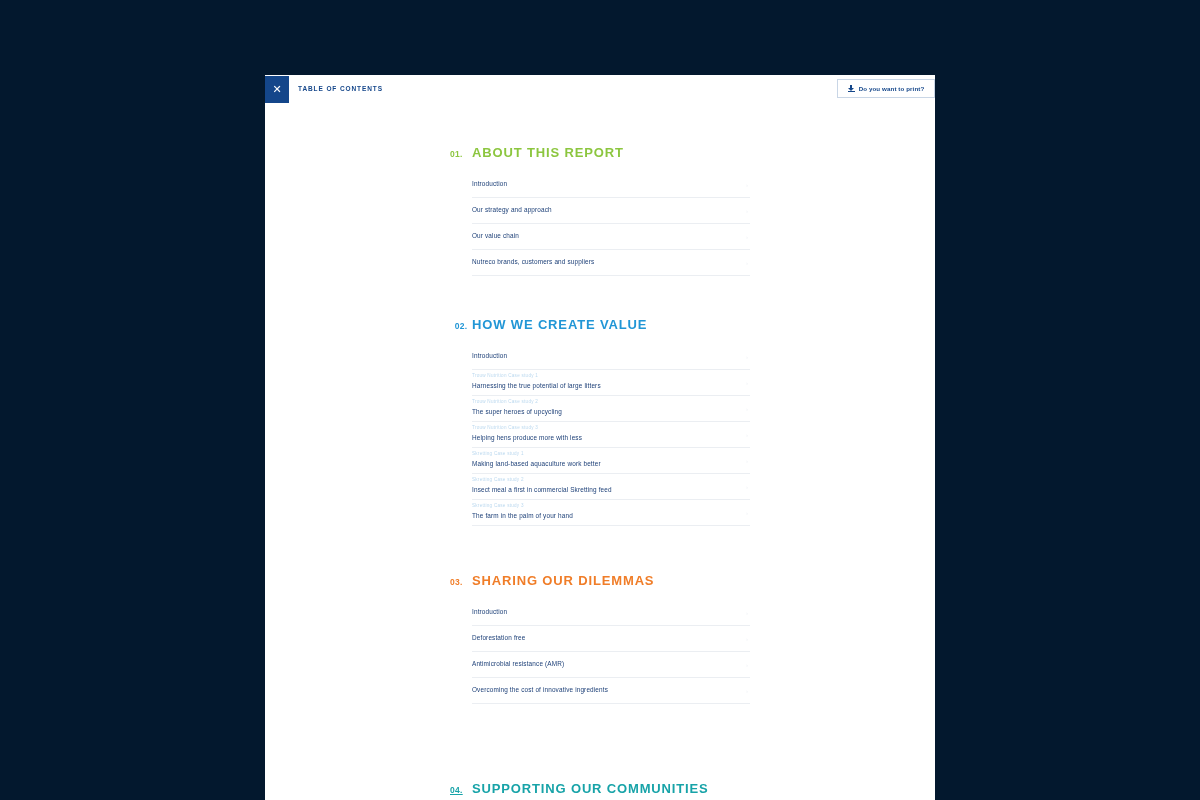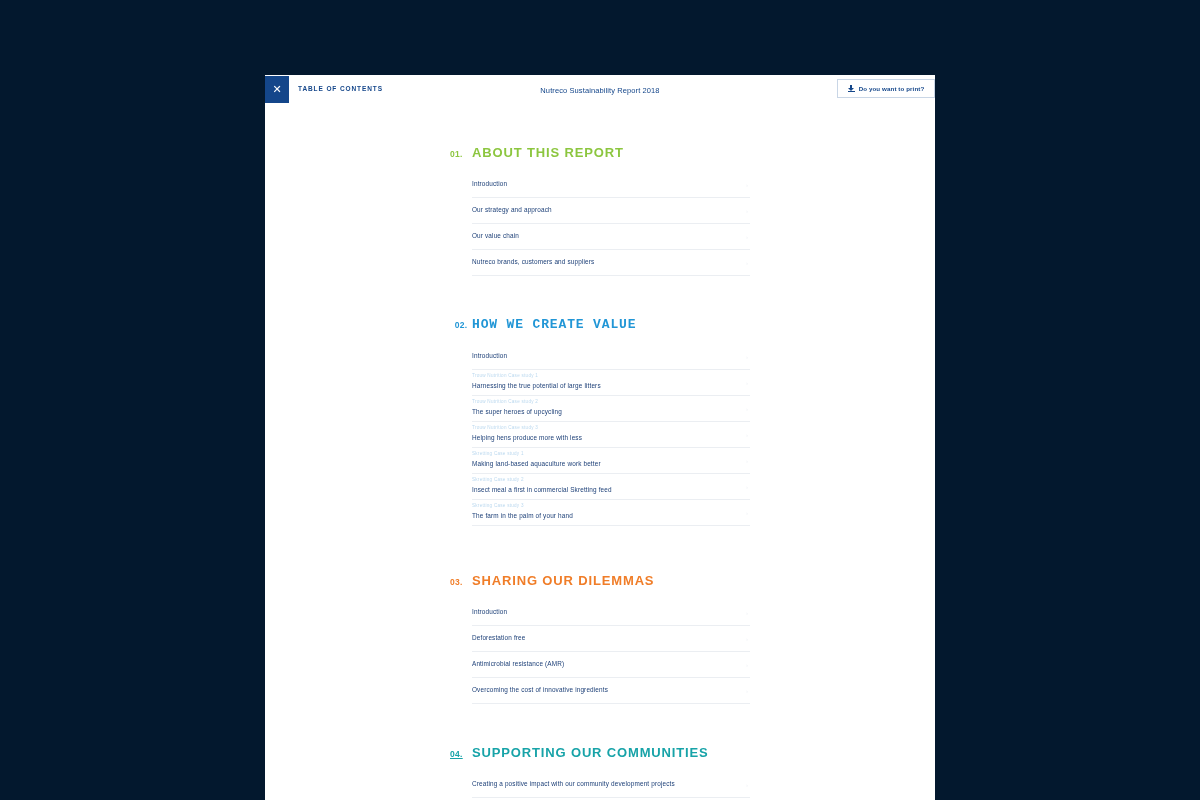--- a/index.html
+++ b/index.html
@@ -190,21 +190,20 @@
 </head>
 <body>
 
 <div id="page-sheet">
 
   <div id="toc-header">
     <button id="close-button">
       <span class="x-glyph">✕</span>
     </button>
     <div id="toc-label">TABLE OF CONTENTS</div>
-    <div id="report-title">Nutreco Sustainability Report 2018</div>
     <button id="print-button">
       <span class="dl-icon">
           <span class="dl-base"></span>
         </span>
       <span class="print-label">Do you want to print?</span>
     </button>
   </div>
 
   <div id="toc-body">
       <div class="toc-section">
@@ -227,21 +226,21 @@
           </li>
           <li class="toc-row">
             <span class="row-label">Nutreco brands, customers and suppliers</span>
             <span class="row-marker">›</span>
           </li>
         </ul>
       </div>
       <div class="toc-section">
         <div class="section-head">
           <span class="section-number" style="color: rgb(33, 150, 214); text-align: center;">02.</span>
-          <span class="section-title" style="color: rgb(33, 150, 214); font-family: Liberation Mono, monospace;">HOW WE CREATE VALUE</span>
+          <span class="section-title" style="color: rgb(33, 150, 214);">HOW WE CREATE VALUE</span>
         </div>
         <ul class="toc-list">
           <li class="toc-row">
             <span class="row-label">Introduction</span>
             <span class="row-marker">›</span>
           </li>
           <li class="toc-row">
             <span class="eyebrow">Trouw Nutrition Case study 1</span>
             <span class="row-label">Harnessing the true potential of large litters</span>
             <span class="row-marker">›</span>
@@ -293,21 +292,21 @@
           </li>
           <li class="toc-row">
             <span class="row-label">Overcoming the cost of innovative ingredients</span>
             <span class="row-marker">›</span>
           </li>
         </ul>
       </div>
       <div class="toc-section">
         <div class="section-head">
           <span class="section-number" style="color: rgb(23, 163, 168); text-decoration: underline;">04.</span>
-          <span class="section-title" style="color: rgb(23, 163, 168);">SUPPORTING OUR COMMUNITIES</span>
+          <span class="section-title" style="color: rgb(23, 163, 168); margin-top: 36px;">SUPPORTING OUR COMMUNITIES</span>
         </div>
         <ul class="toc-list">
           <li class="toc-row">
             <span class="row-label">Creating a positive impact with our community development projects</span>
             <span class="row-marker">›</span>
           </li>
           <li class="toc-row">
             <span class="row-label">Nigeria</span>
             <span class="row-marker">›</span>
           </li>

